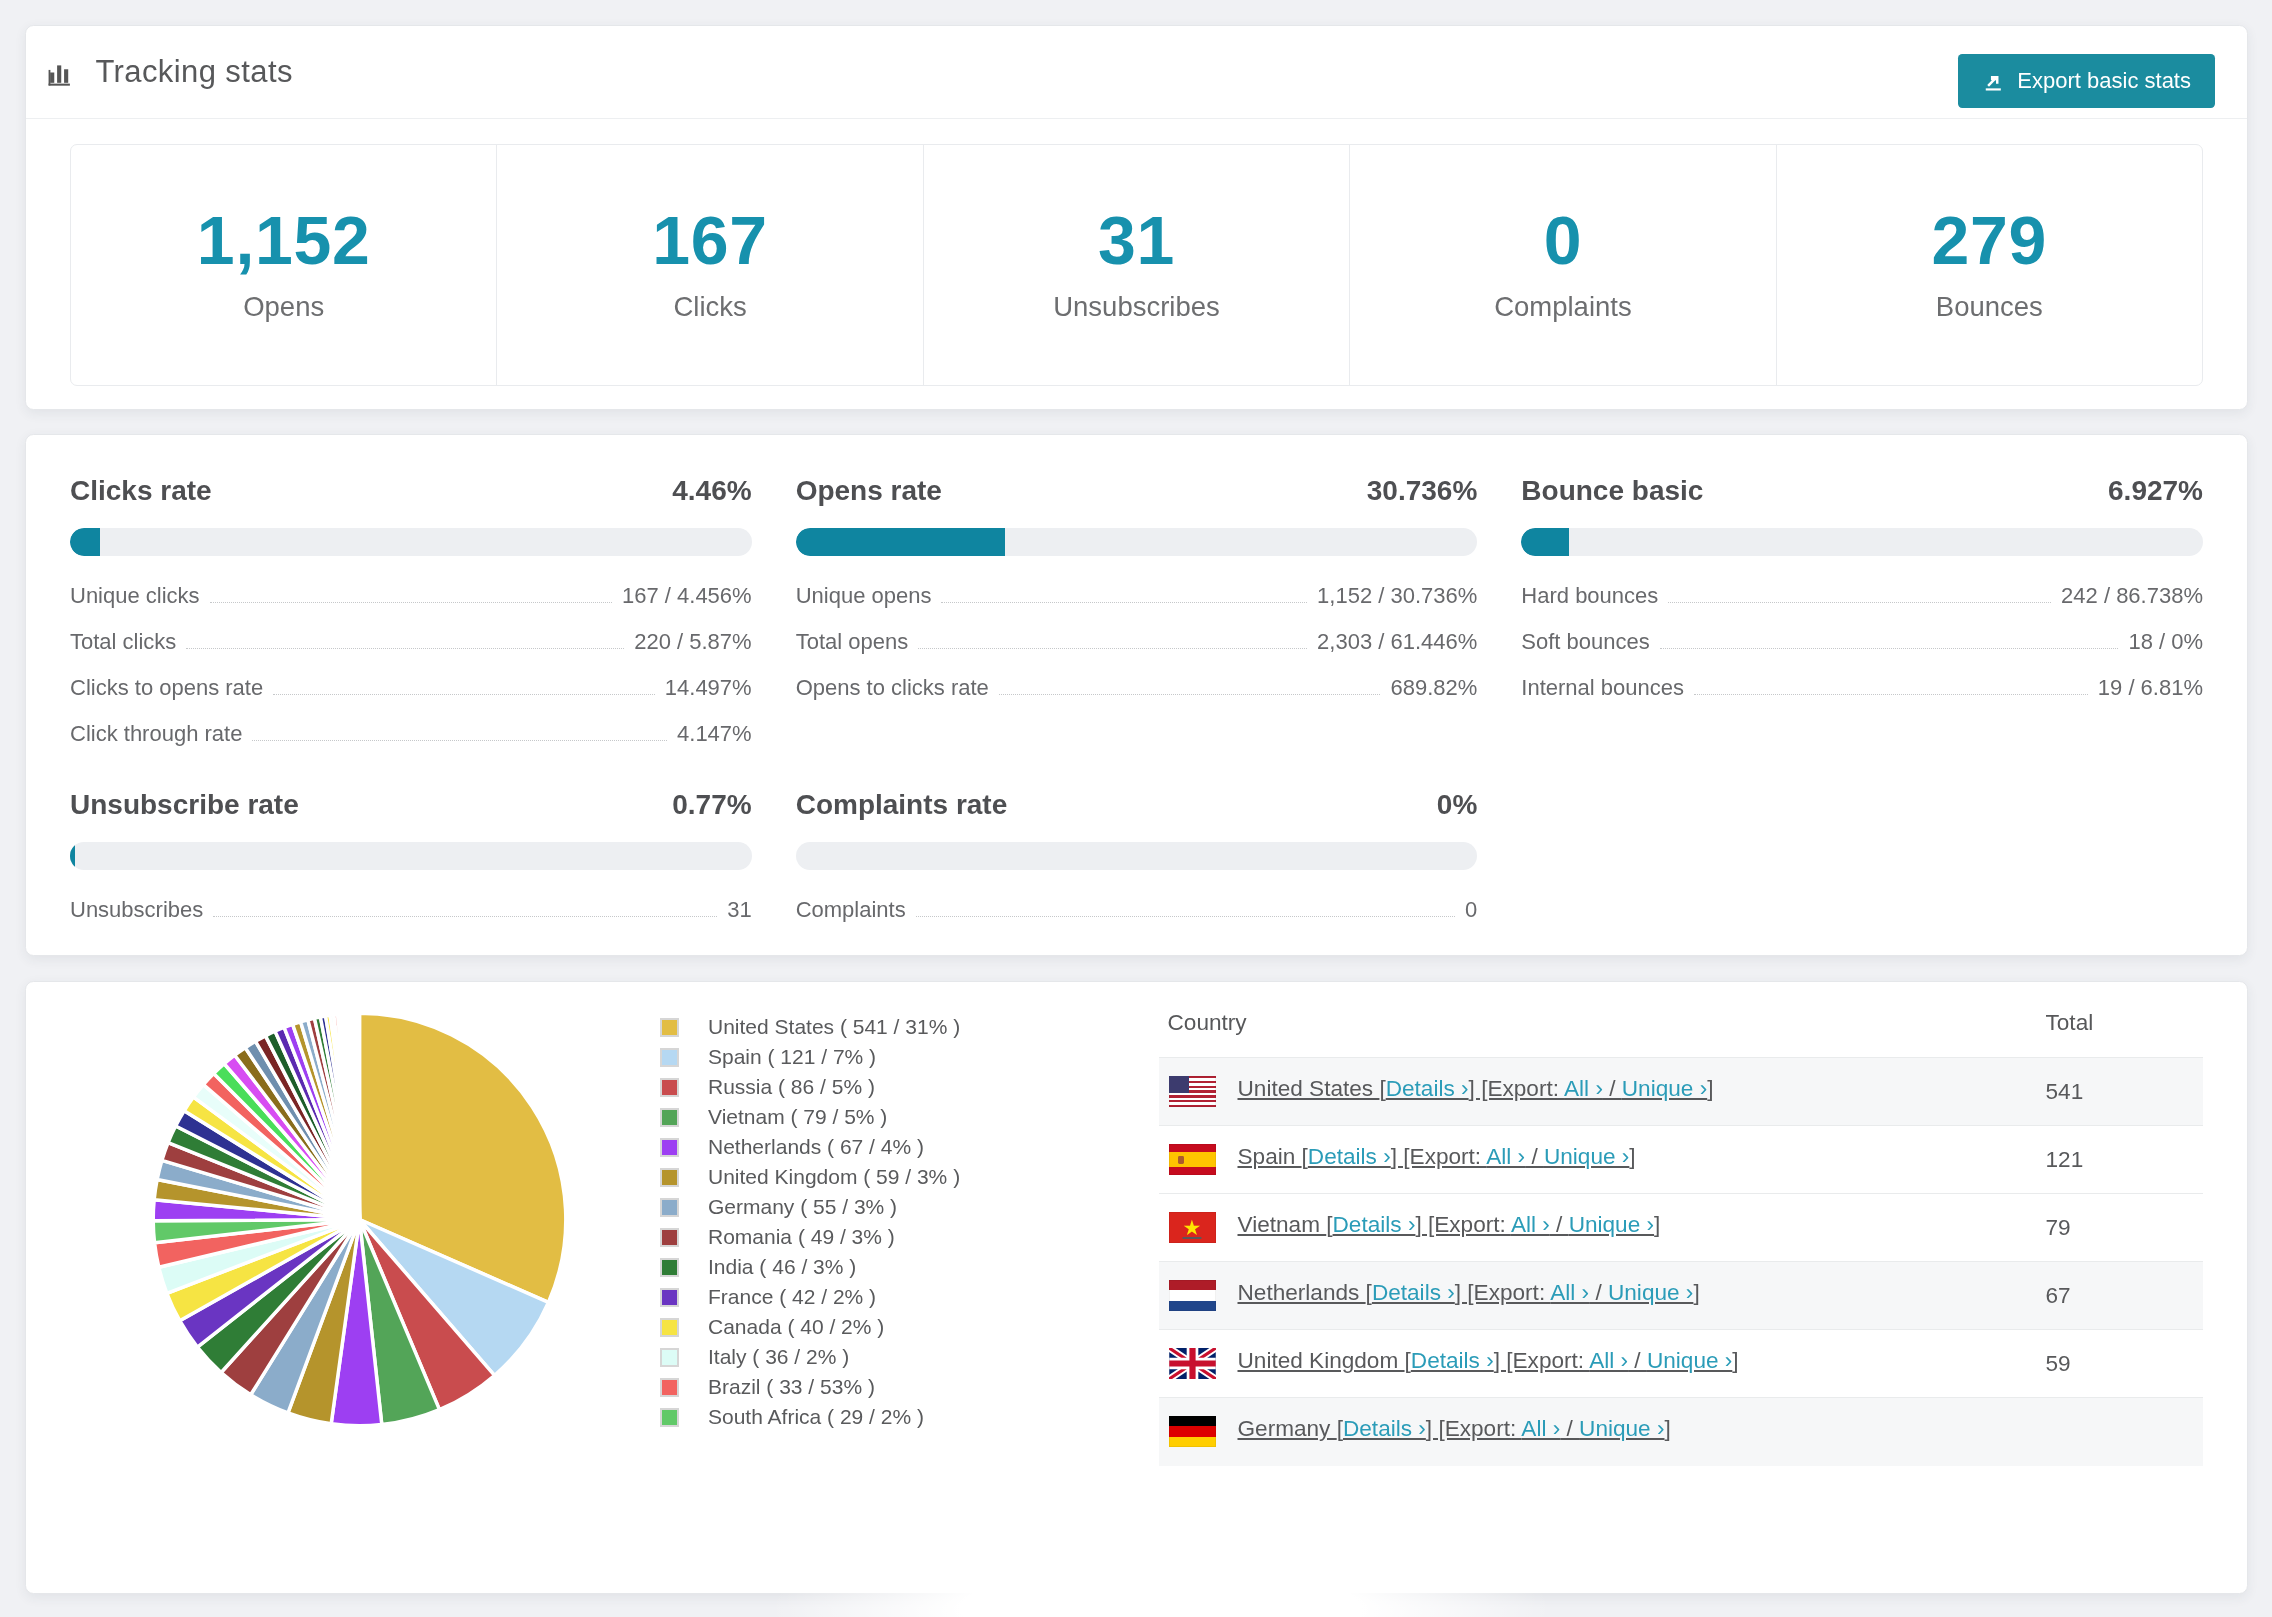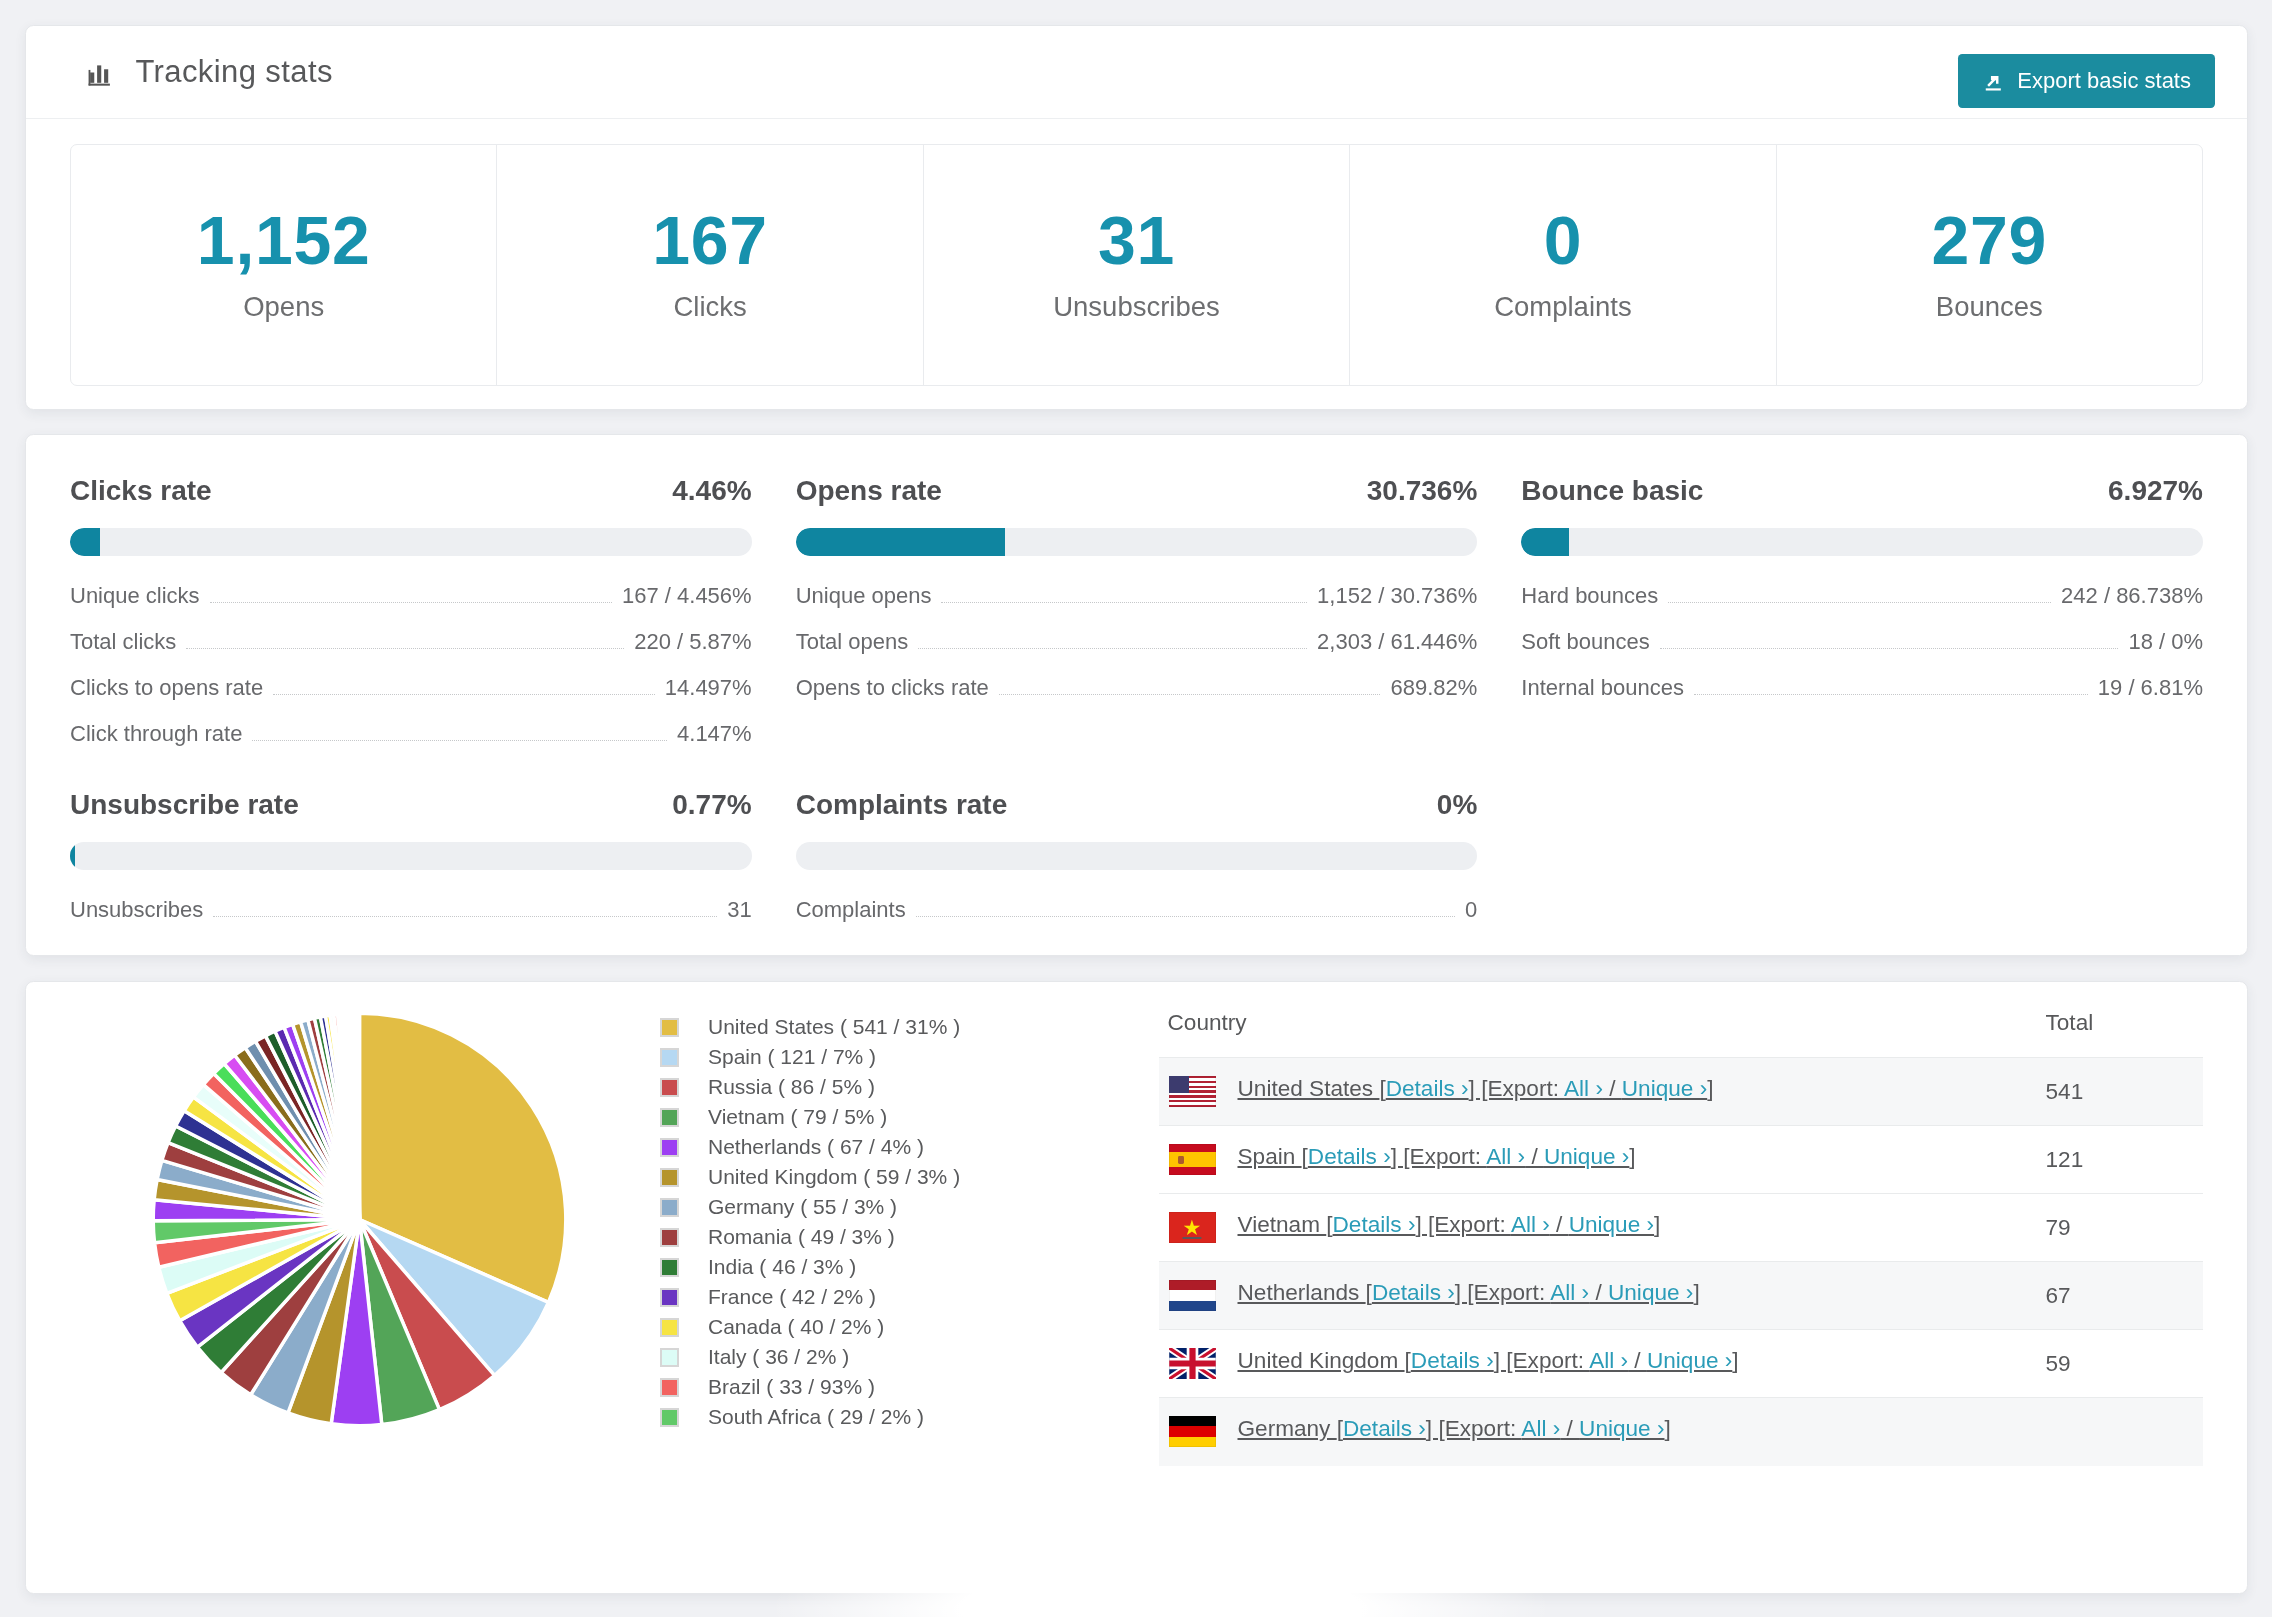--- a/index.html
+++ b/index.html
@@ -14,21 +14,21 @@
     position:absolute; left:25px; right:25px; background:#fff;
     border:1.4px solid #e5e7ea; border-radius:8.5px;
     box-shadow:0 3.5px 11.3px rgba(40,50,70,.07);
   }
   #card-tracking { top:25px;  height:385px; }
   #card-rates    { top:434px; height:522px; }
   #card-geo      { top:981px; height:613px; overflow:hidden; }
 
   .card-header {
     display:flex; align-items:center; gap:18.4px;
-    padding:28px 60px; border-bottom:1.4px solid #edeff1;
+    padding:28px 20px; border-bottom:1.4px solid #edeff1;
   }
   .card-title { font-size:31px; font-weight:400; color:#57585a; margin:0; letter-spacing:0.4px; }
   .hdr-icon { width:31px; height:31px; flex:none; }
 
   .export-btn {
     position:absolute; right:32px; top:28px;
     display:flex; align-items:center; gap:13px;
     background:#1b8c9f; color:#fff; border:none; border-radius:4.2px;
     font-size:22px; font-family:inherit; padding:14px 24px; cursor:pointer;
   }
@@ -366,21 +366,21 @@
         <li>
           <span class="swatch" style="background: rgb(246, 228, 67);"></span>
           <span>Canada ( 40 / 2% )</span>
         </li>
         <li>
           <span class="swatch" style="background: rgb(220, 252, 246);"></span>
           <span>Italy ( 36 / 2% )</span>
         </li>
         <li>
           <span class="swatch" style="background: rgb(242, 99, 96);"></span>
-          <span>Brazil ( 33 / 93% )</span>
+          <span>Brazil ( 33 / 53% )</span>
         </li>
         <li>
           <span class="swatch" style="background: rgb(97, 201, 104);"></span>
           <span>South Africa ( 29 / 2% )</span>
         </li>
       </ul>
     <div class="geo-table-wrap">
       <table class="geo-table">
         <thead>
           <tr>

